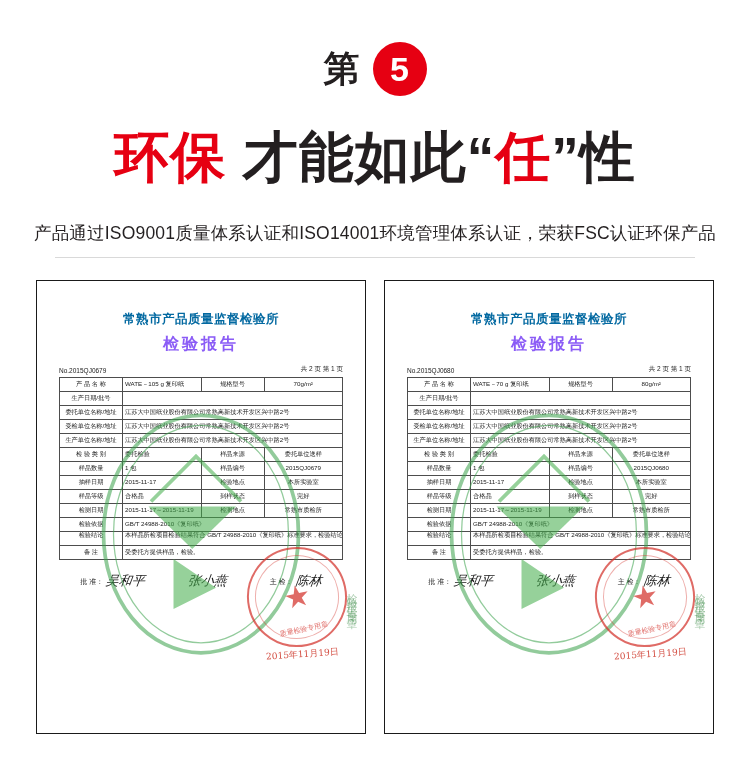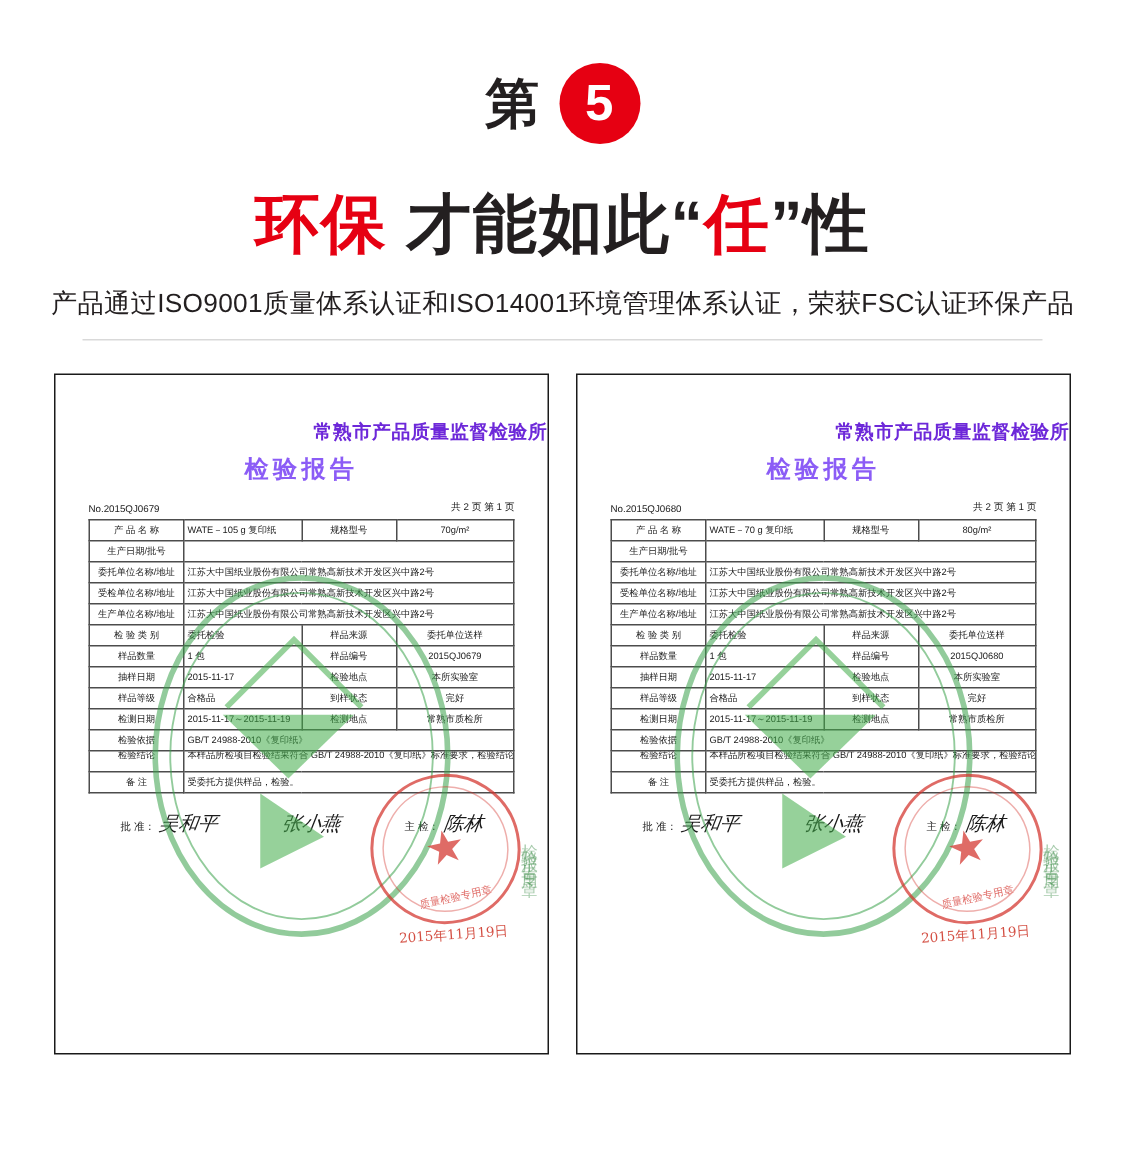--- a/index.html
+++ b/index.html
@@ -48,35 +48,35 @@
     font-size: 34px;
     font-weight: bold;
     display: flex;
     align-items: center;
     justify-content: center;
     line-height: 1;
   }
 
   .main-title {
     margin-top: 26px;
-    font-size: 43px;
+    font-size: 55px;
     font-weight: bold;
     color: #231f20;
     line-height: 1.15;
     letter-spacing: 1px;
   }
   .main-title .hl {
     color: #e60012;
   }
   .main-title .quote {
     color: #231f20;
   }
 
   .subtitle-wrap {
-    margin-top: 15px;
+    margin-top: 32px;
     display: flex;
     align-items: center;
     justify-content: center;
   }
   .subtitle {
     font-size: 17.5px;
     color: #231f20;
     letter-spacing: 0.2px;
     white-space: nowrap;
   }
@@ -97,24 +97,24 @@
   }
   .cert {
     position: relative;
     width: 328px;
     height: 452px;
     background: #ffffff;
     border: 1px solid #1a1a1a;
     overflow: hidden;
   }
   .cert-title {
-    text-align: right;
+    text-align: center;
     font-size: 12.5px;
     font-weight: bold;
-    color: #6d28d9;
+    color: #0369a1;
     margin-top: 30px;
     letter-spacing: 0.5px;
   }
   .cert-title2 {
     text-align: center;
     font-size: 16px;
     font-weight: bold;
     color: #8b5cf6;
     margin-top: 6px;
     letter-spacing: 3px;

